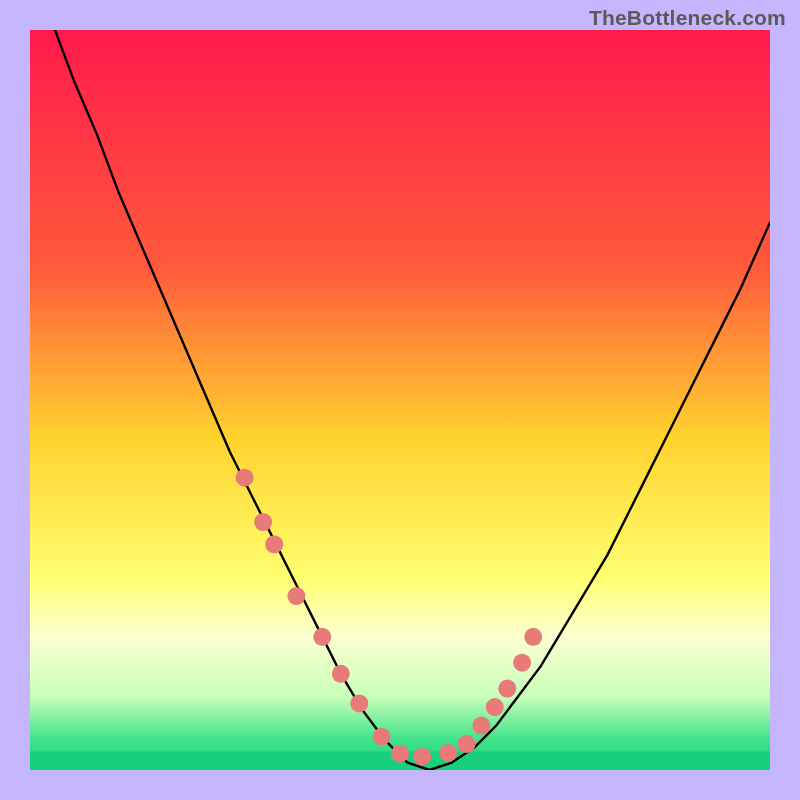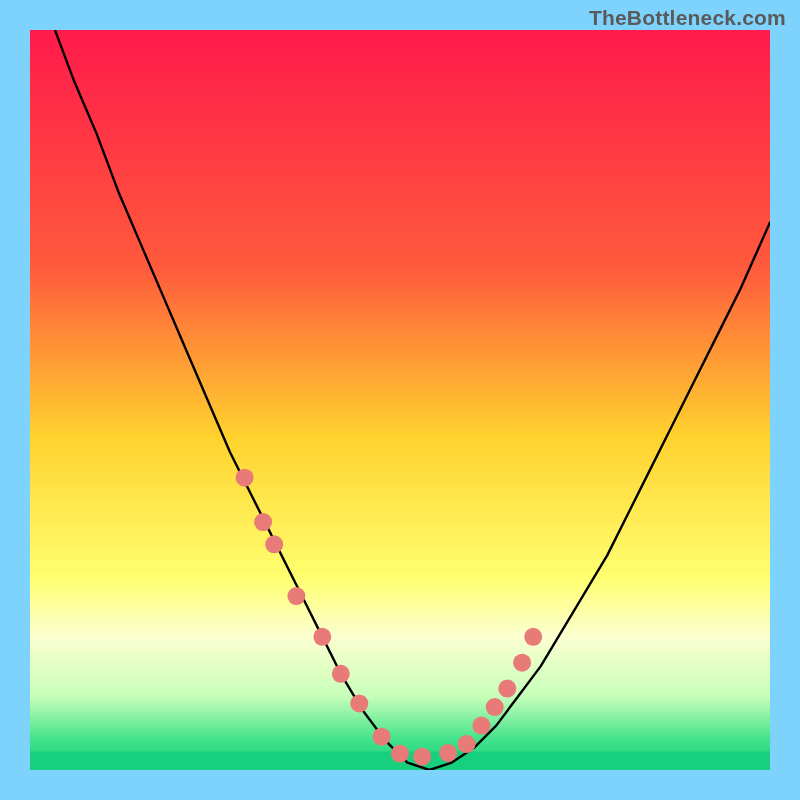--- a/index.html
+++ b/index.html
@@ -8,21 +8,21 @@
     width: 800px;
     height: 800px;
     overflow: hidden;
     background: #000;
     font-family: Arial, Helvetica, sans-serif;
   }
   .frame {
     position: absolute;
     top: 0; left: 0;
     width: 800px; height: 800px;
-    background: #7dd3fc;
+    background: #c4b5fd;
   }
   .plot-area {
     position: absolute;
     top: 30px;
     left: 30px;
     width: 740px;
     height: 740px;
     overflow: hidden;
   }
   .watermark {

